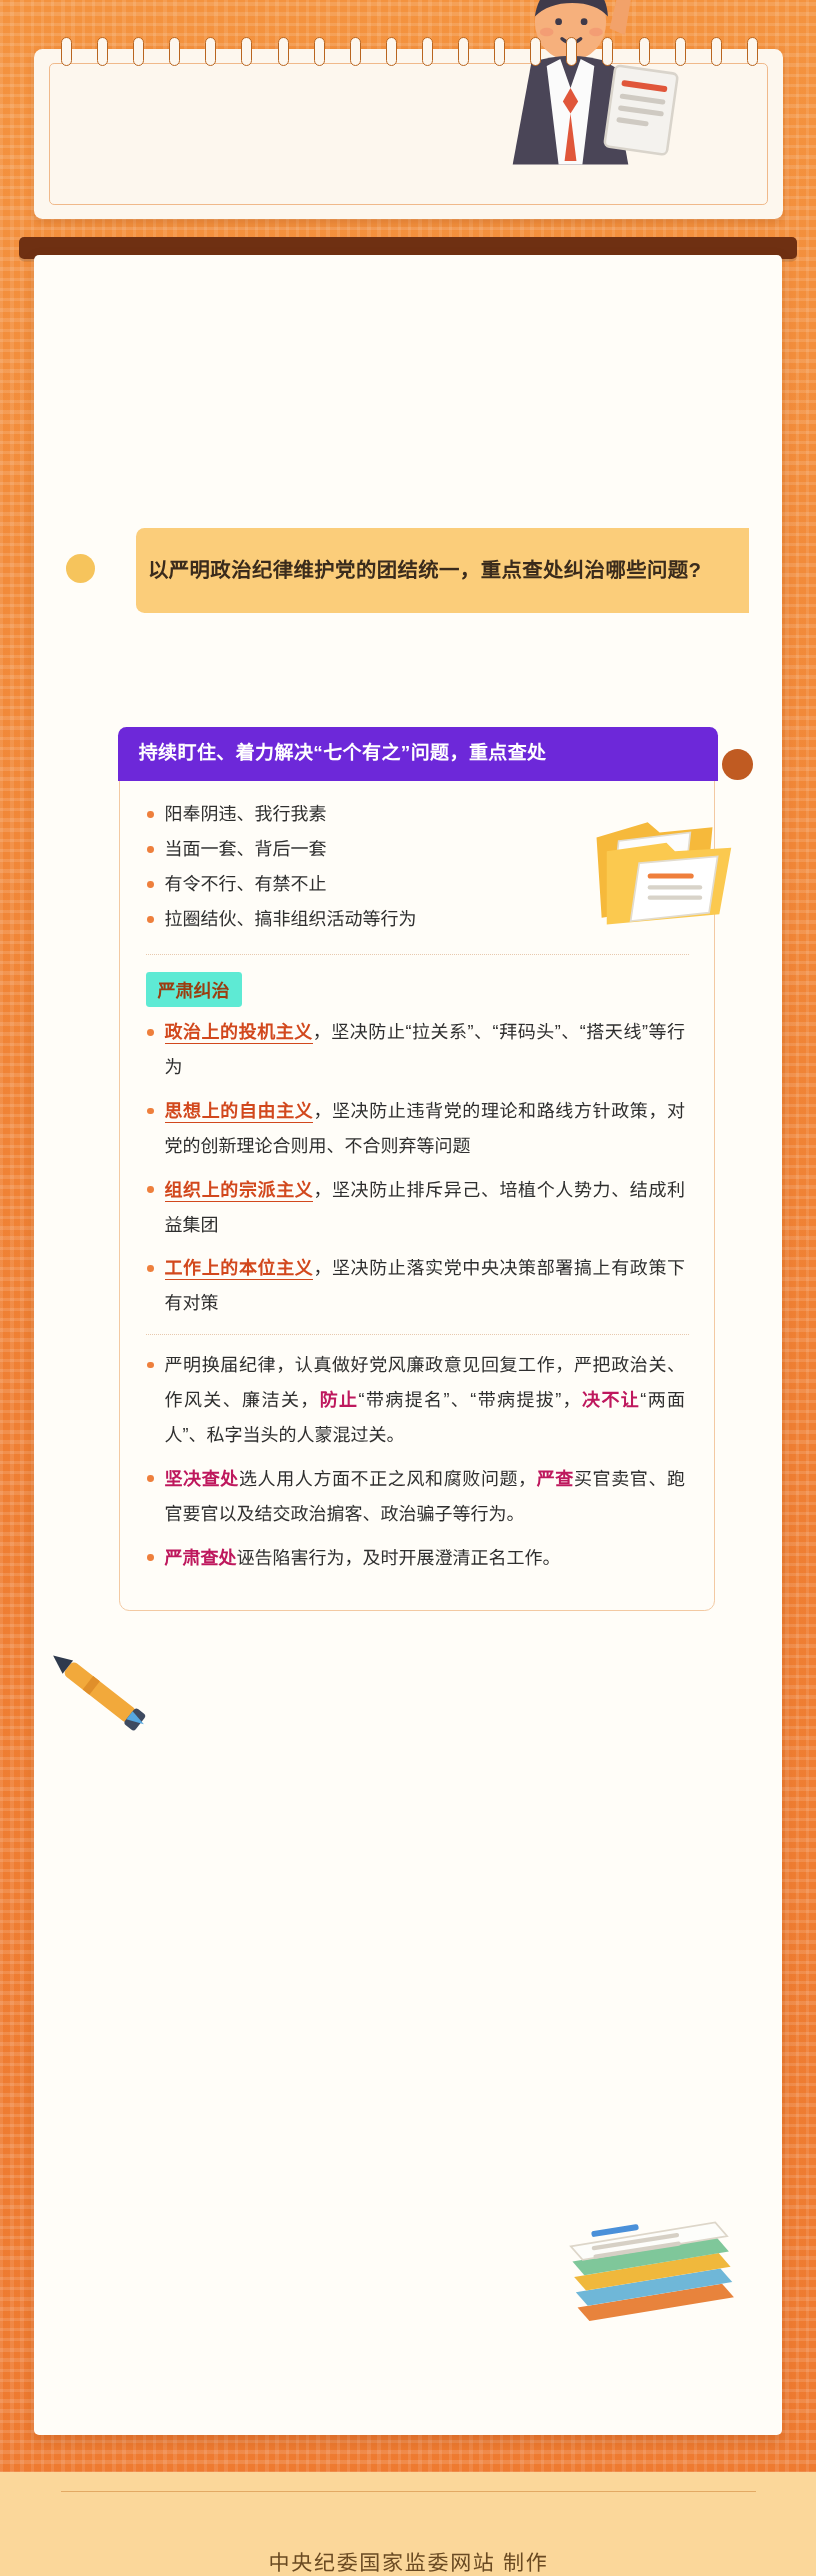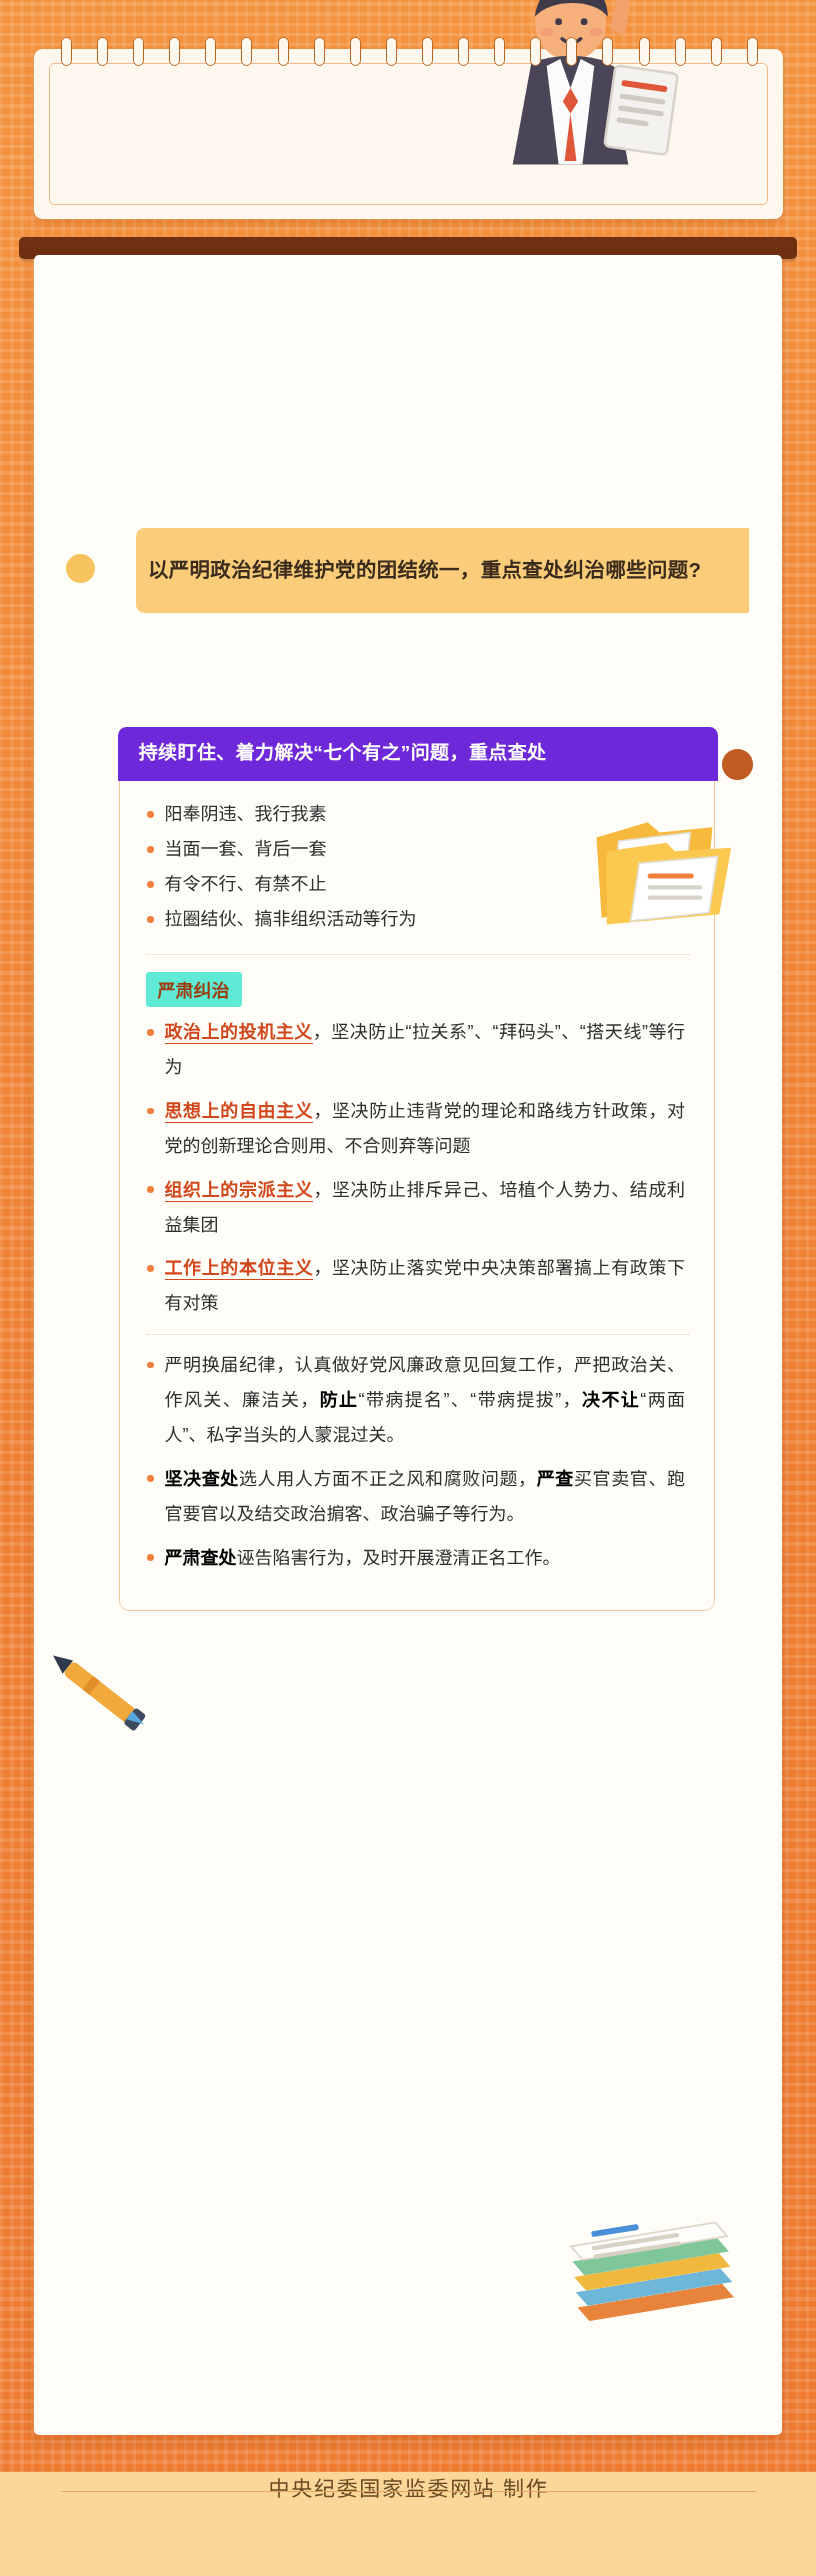--- a/index.html
+++ b/index.html
@@ -209,32 +209,32 @@
     border-radius: 50%;
     background: #ee7f3c;
   }
   .kw {
     color: #d2481d;
     font-weight: bold;
     border-bottom: 1.7px solid #d2481d;
     padding-bottom: 0.9px;
   }
   .kw2 {
-    color: #000000;
+    color: #be185d;
     font-weight: bold;
   }
 
   
   .footer {
     position: absolute;
     left: 0; bottom: 0;
     width: 817px; height: 104px;
     background: #fbd79a;
     display: flex;
-    align-items: flex-start;
+    align-items: flex-end;
     justify-content: center;
   }
   .footer-line {
     position: absolute;
     left: 61px; right: 61px; top: 19px;
     border-top: 1.7px solid #e3a964;
   }
   .footer-text {
     font-size: 21px;
     color: #6a4a22;

